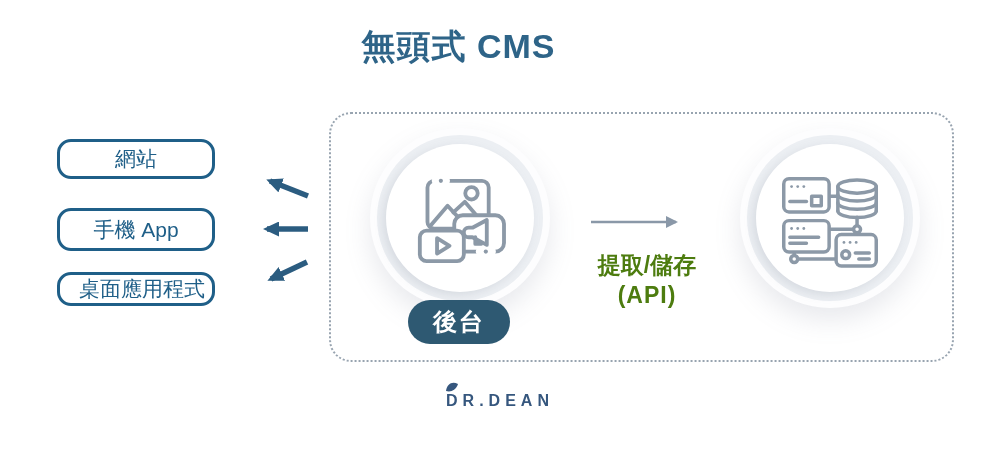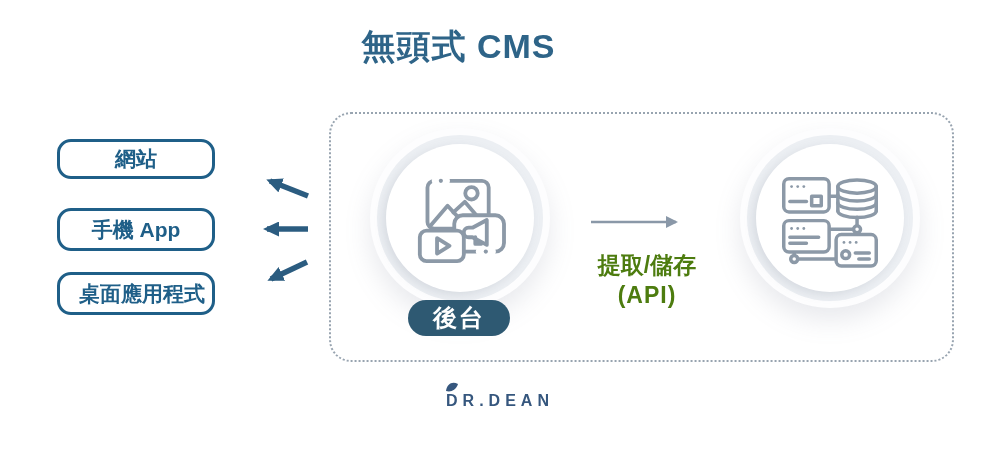--- a/index.html
+++ b/index.html
@@ -9,25 +9,25 @@
   }
   .title {
     position:absolute; top:24px; left:0; width:917px; text-align:center;
     font-size:34px; font-weight:bold; color:#2e6488; letter-spacing:1px;
   }
   
   .client-box {
     position:absolute; left:57px; width:158px; box-sizing:border-box;
     border:3px solid #1f5f88; border-radius:14px; color:#1f5f88;
     display:flex; align-items:center; justify-content:center;
-    font-weight:bold; font-size:21px; background:#fff;
+    font-weight:normal; font-size:21px; background:#fff;
   }
   .client-box.b1 { top:139px; height:40px; }
   .client-box.b2 { top:208px; height:43px; }
-  .client-box.b3 { top:272px; height:43px;padding-left:12px; }
+  .client-box.b3 { top:272px; height:34px;padding-left:12px; }
   
   .cms-box {
     position:absolute; left:329px; top:112px; width:625px; height:250px;
     border:2px dotted #98a4b0; border-radius:22px; box-sizing:border-box;
   }
   
   .big-circle {
     position:absolute; width:180px; height:180px; border-radius:50%;
     background:#fdfdfe; box-shadow:0 12px 26px rgba(125,135,155,.18);
   }
@@ -41,21 +41,21 @@
   }
   .big-circle.left  { left:370px; top:128px; }
   .big-circle.right { left:740px; top:128px; }
   .icon-wrap { transform:translateY(5px); }
   
   .pill {
     position:absolute; background:#2e5972; color:#fff; font-weight:bold;
     font-size:24px; display:flex; align-items:center; justify-content:center;
     border-radius:23px; letter-spacing:2px;
   }
-  .pill.backend  { left:408px; top:300px; width:102px; height:36px; }
+  .pill.backend  { left:408px; top:300px; width:102px; height:44px; }
   .pill.database { left:768px; top:296px; width:120px; height:45px; }
   
   .left-arrows  { position:absolute; left:248px; top:158px; }
   .api-arrow    { position:absolute; left:588px; top:213px; }
   .api-label {
     position:absolute; left:575px; width:144px; text-align:center;
     color:#4d7c0f; font-weight:bold;
   }
   .api-label.l1 { top:250px; font-size:23px; }
   .api-label.l2 { top:282px; font-size:23px; letter-spacing:1px; }

